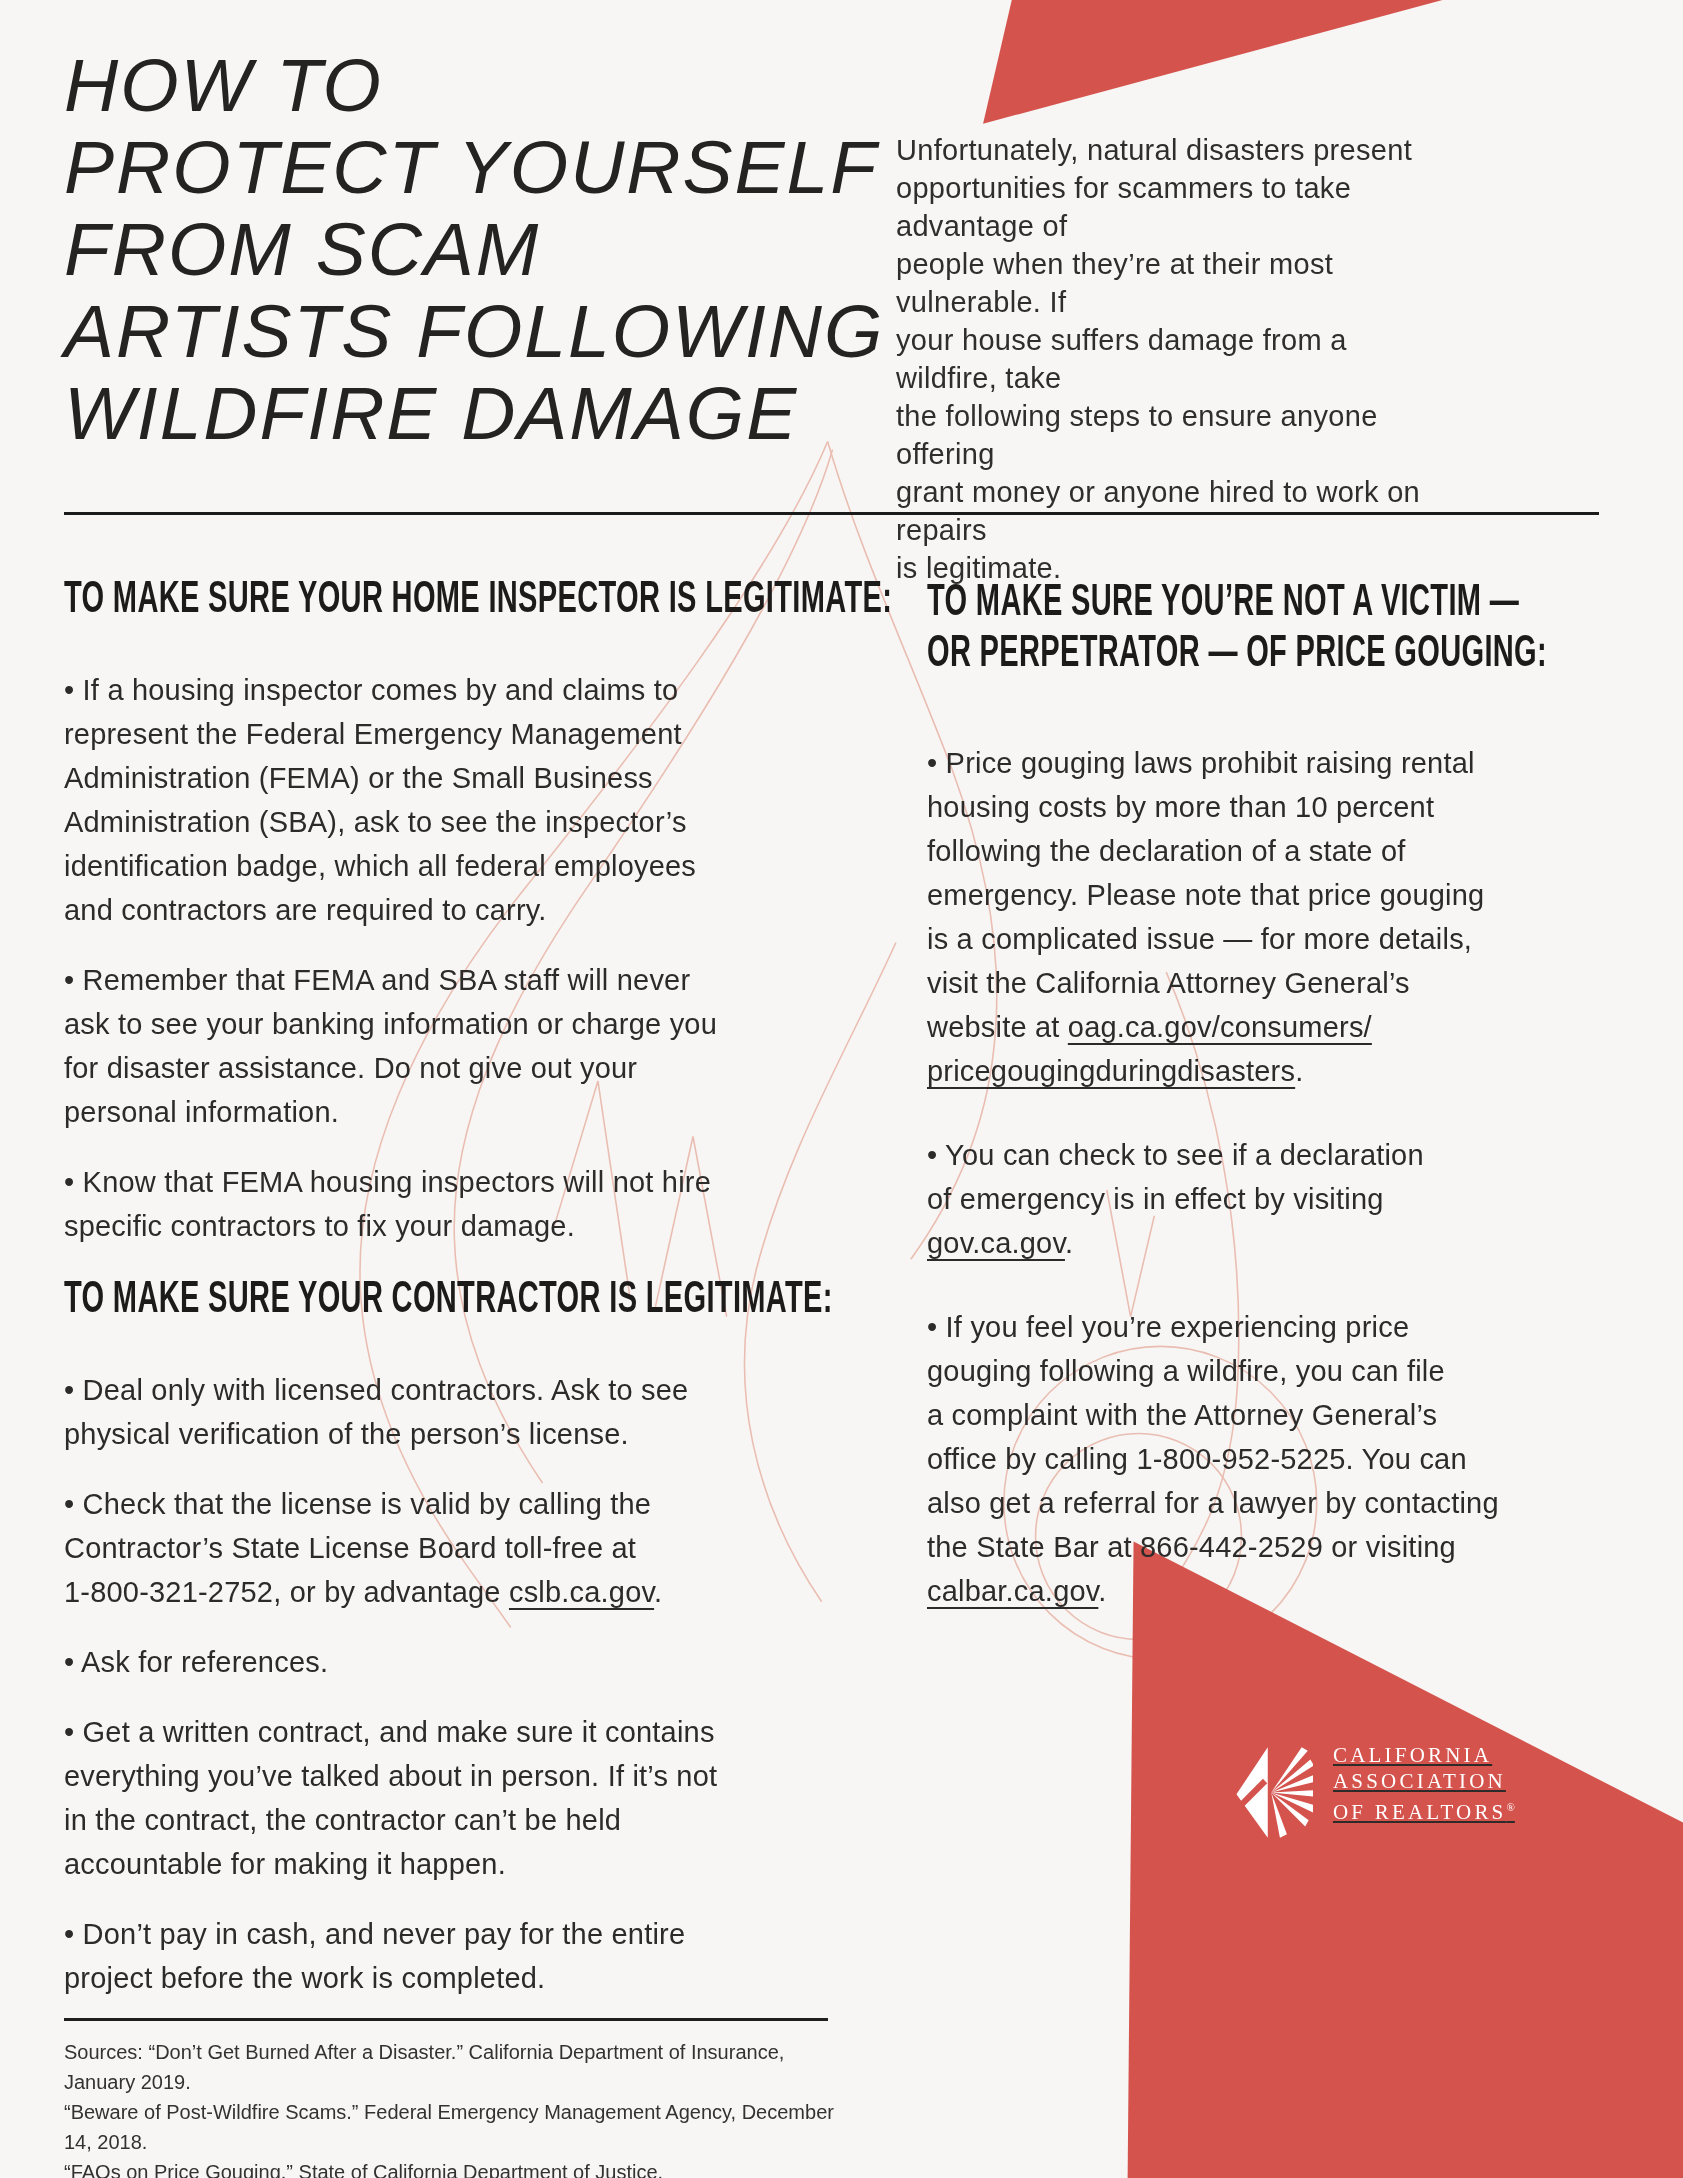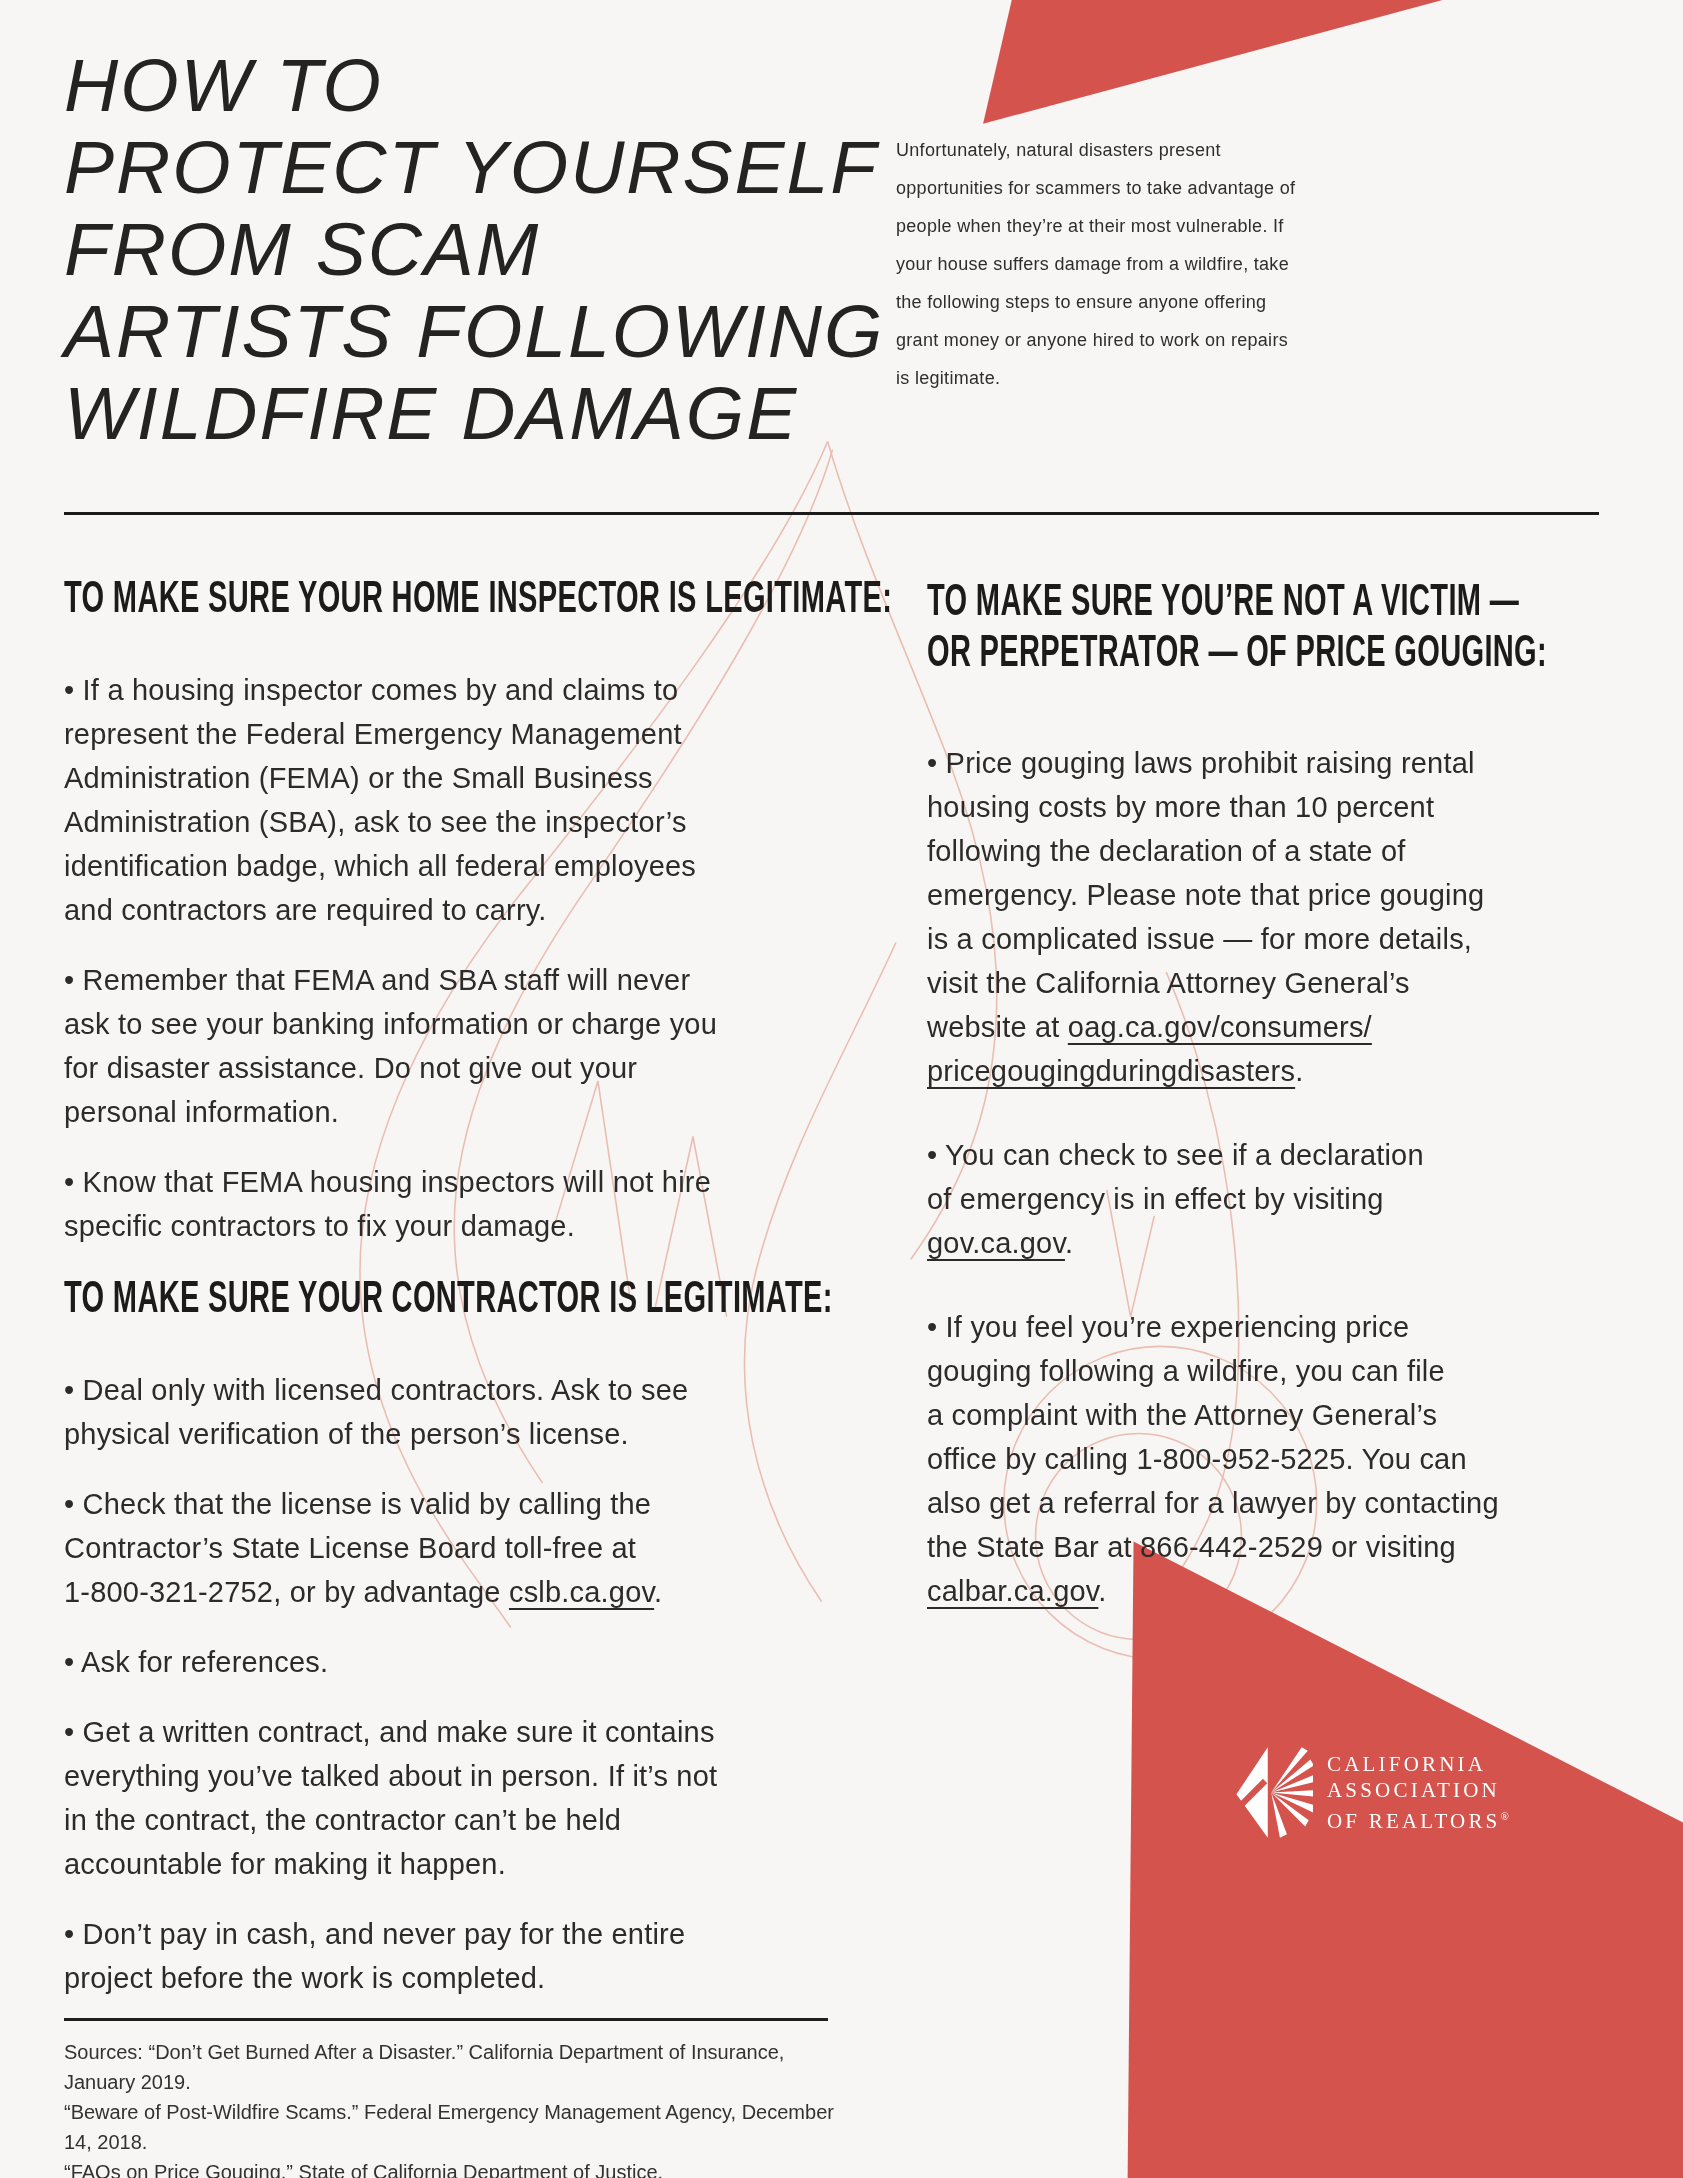--- a/index.html
+++ b/index.html
@@ -19,21 +19,21 @@
     margin:0;
     font-size:75px;line-height:82px;
     font-style:italic;font-weight:400;
     letter-spacing:2px;
     color:#242321;
     white-space:pre-line;
   }
   .intro{
     position:absolute;left:896px;top:131px;
     margin:0;width:554px;
-    font-size:18px;line-height:38px;
+    font-size:29px;line-height:38px;
     letter-spacing:0.3px;
     color:#2f2e2c;
     white-space:pre-line;
   }
   .rule-main{
     position:absolute;left:64px;top:512px;
     width:1535px;height:3px;background:#1b1b1b;
   }
 
   .col{position:absolute;top:564px;margin-top:10px;}
@@ -74,21 +74,21 @@
   .sources{
     position:absolute;left:64px;top:2037px;
     margin:0;width:792px;
     font-size:20px;line-height:30px;
     color:#333231;
     white-space:pre-line;
   }
 
   .logo{
     position:absolute;left:1226px;top:1742px;z-index:2;
-    display:flex;align-items:center;gap:14px;
+    display:flex;gap:20px;text-decoration:underline;
   }
   .logo-text{
     font-family:"Liberation Serif", serif;
     color:#ffffff;
     font-size:21px;line-height:26px;
     letter-spacing:3.2px;
   }
   .logo-text .reg{
     font-size:11px;letter-spacing:0;
     vertical-align:super;

